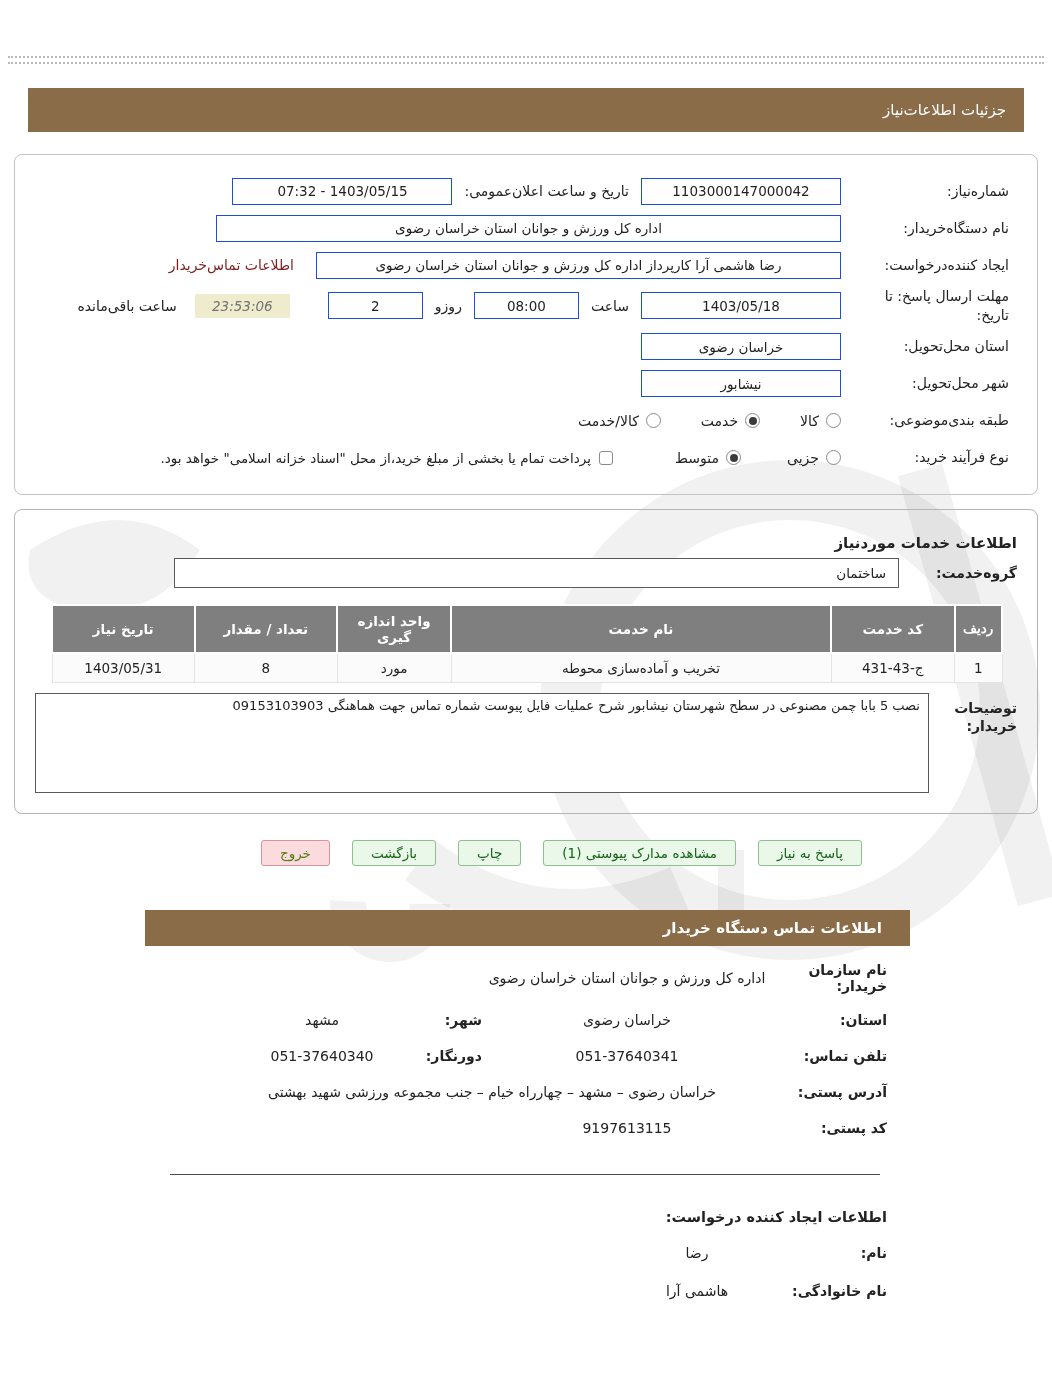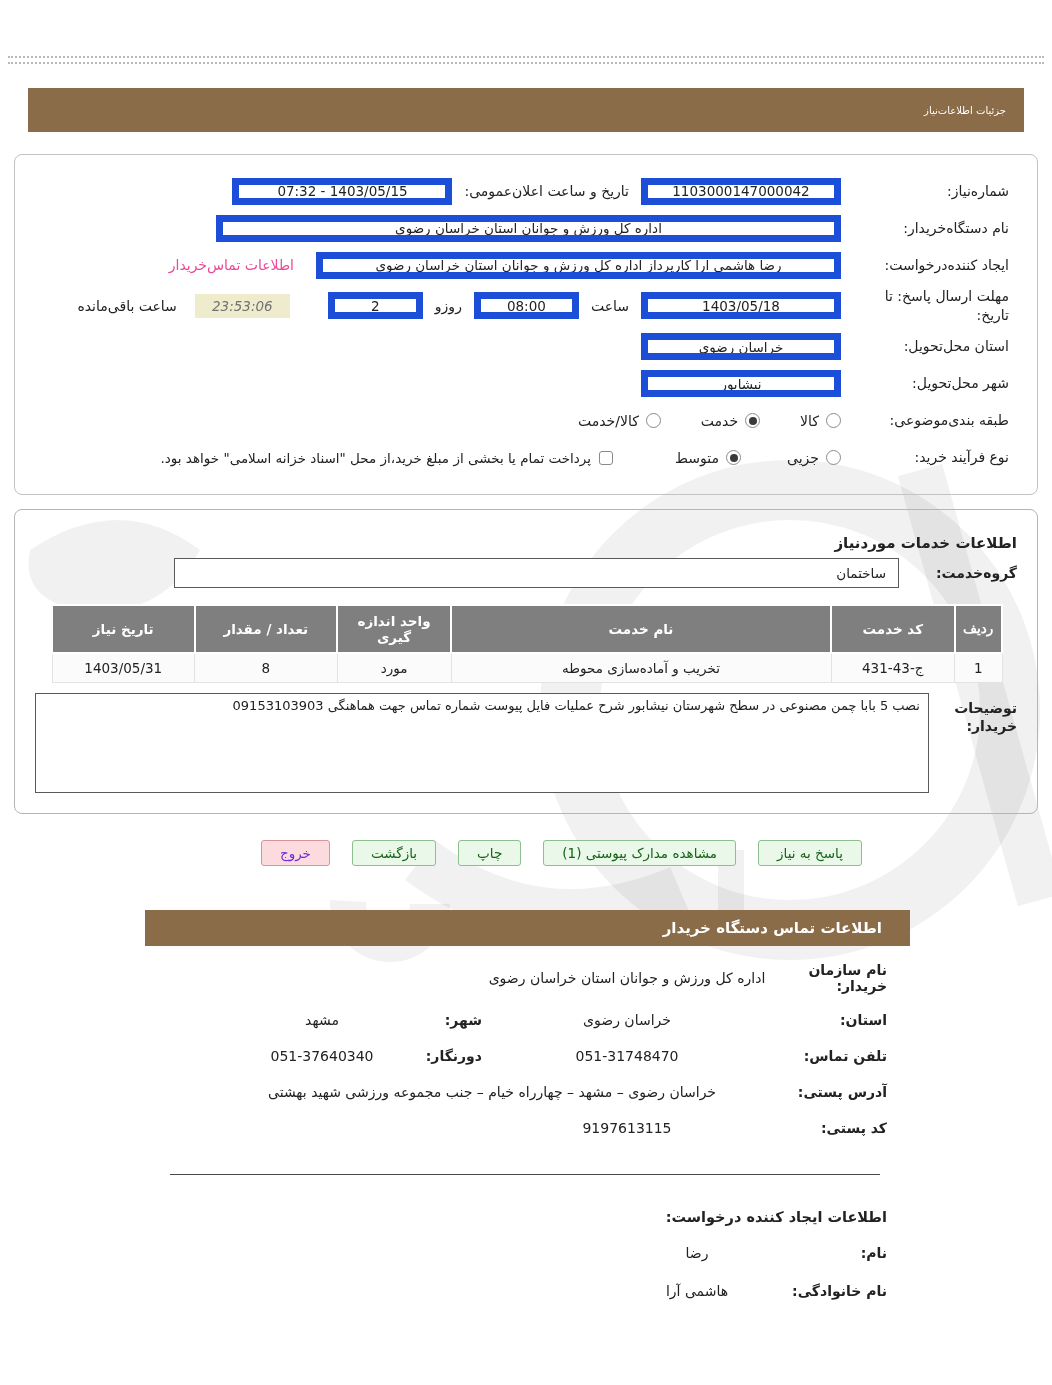--- a/index.html
+++ b/index.html
@@ -26,21 +26,21 @@
 
   
   .bar1 {
     margin: 24px 28px 0 28px;
     height: 44px;
     background: #8a6c48;
     color: #fff;
     display: flex;
     align-items: center;
     padding: 0 18px;
-    font-size: 10px;
+    font-size: 15px;
   }
   .bar2 {
     margin: 44px 142px 0 145px;
     height: 36px;
     background: #8a6c48;
     color: #fff;
     display: flex;
     align-items: center;
     padding: 0 28px;
     font-size: 15px;
@@ -60,38 +60,38 @@
     border: 1px solid #b5b5b5;
     border-radius: 8px;
     padding: 10px 20px 16px 20px;
   }
 
   
   .frow { display: flex; align-items: center; margin: 7px 0; min-height: 30px; }
   .flabel { width: 168px; padding-left: 8px; line-height: 1.35; flex-shrink: 0; }
   .midlabel { padding: 0 12px; white-space: nowrap; }
   .box {
-    border: 7px solid #1d4ed8;
+    border: 1px solid #1d4ed8;
     background: #fff;
     height: 27px;
     display: flex;
     align-items: center;
     justify-content: center;
     font-size: 13.5px;
     flex-shrink: 0;
     overflow: hidden;
     white-space: nowrap;
   }
   .w200 { width: 200px; }
   .w220 { width: 220px; }
   .w625 { width: 625px; }
   .w525 { width: 525px; }
   .w105 { width: 105px; }
   .w95  { width: 95px; }
-  .link { color: #ec4899; margin-right: 22px; cursor: pointer; white-space: nowrap; }
+  .link { color: #7f1d1d; margin-right: 22px; cursor: pointer; white-space: nowrap; }
   .countdown {
     width: 95px; height: 24px;
     margin-right: 38px;
     background: #efeccd;
     color: #737373;
     display: flex; align-items: center; justify-content: center;
     font-size: 13.5px;
     flex-shrink: 0;
     font-style: italic;
   }
@@ -166,21 +166,21 @@
   .btn {
     height: 26px;
     padding: 0 18px;
     display: flex; align-items: center; justify-content: center;
     font-size: 13.5px;
     border-radius: 3px;
     cursor: pointer;
     white-space: nowrap;
   }
   .btn.green { background: #e9f8e9; border: 1px solid #8fbf8f; color: #176417; }
-  .btn.pink  { background: #fbdbde; border: 1px solid #d9939b; color: #6d28d9; }
+  .btn.pink  { background: #fbdbde; border: 1px solid #d9939b; color: #4d7c0f; }
 
   
   .crow { display: flex; align-items: center; margin-top: 16px; padding-right: 165px; min-height: 20px; }
   .clabel  { font-weight: bold; width: 115px; flex-shrink: 0; }
   .clabel2 { font-weight: bold; width: 85px; flex-shrink: 0; }
   .cvalue290 { width: 290px; text-align: center; }
   .cvalue150 { width: 150px; text-align: center; }
   .cvalue560 { width: 560px; text-align: center; }
   .divider { margin: 36px 172px 0 170px; border-top: 1px solid #4a4a4a; }
   .cheading { margin-top: 34px; padding-right: 165px; font-weight: bold; font-size: 14.5px; }
@@ -351,21 +351,21 @@
 
   <div class="crow">
     <span class="clabel">استان:</span>
     <span class="cvalue290">خراسان رضوی</span>
     <span class="clabel2">شهر:</span>
     <span class="cvalue150">مشهد</span>
   </div>
 
   <div class="crow">
     <span class="clabel">تلفن تماس:</span>
-    <span class="cvalue290 ltr">051-31748470</span>
+    <span class="cvalue290 ltr">051-37640341</span>
     <span class="clabel2">دورنگار:</span>
     <span class="cvalue150 ltr">051-37640340</span>
   </div>
 
   <div class="crow">
     <span class="clabel">آدرس پستی:</span>
     <span class="cvalue560">خراسان رضوی – مشهد – چهارراه خیام – جنب مجموعه ورزشی شهید بهشتی</span>
   </div>
 
   <div class="crow">

